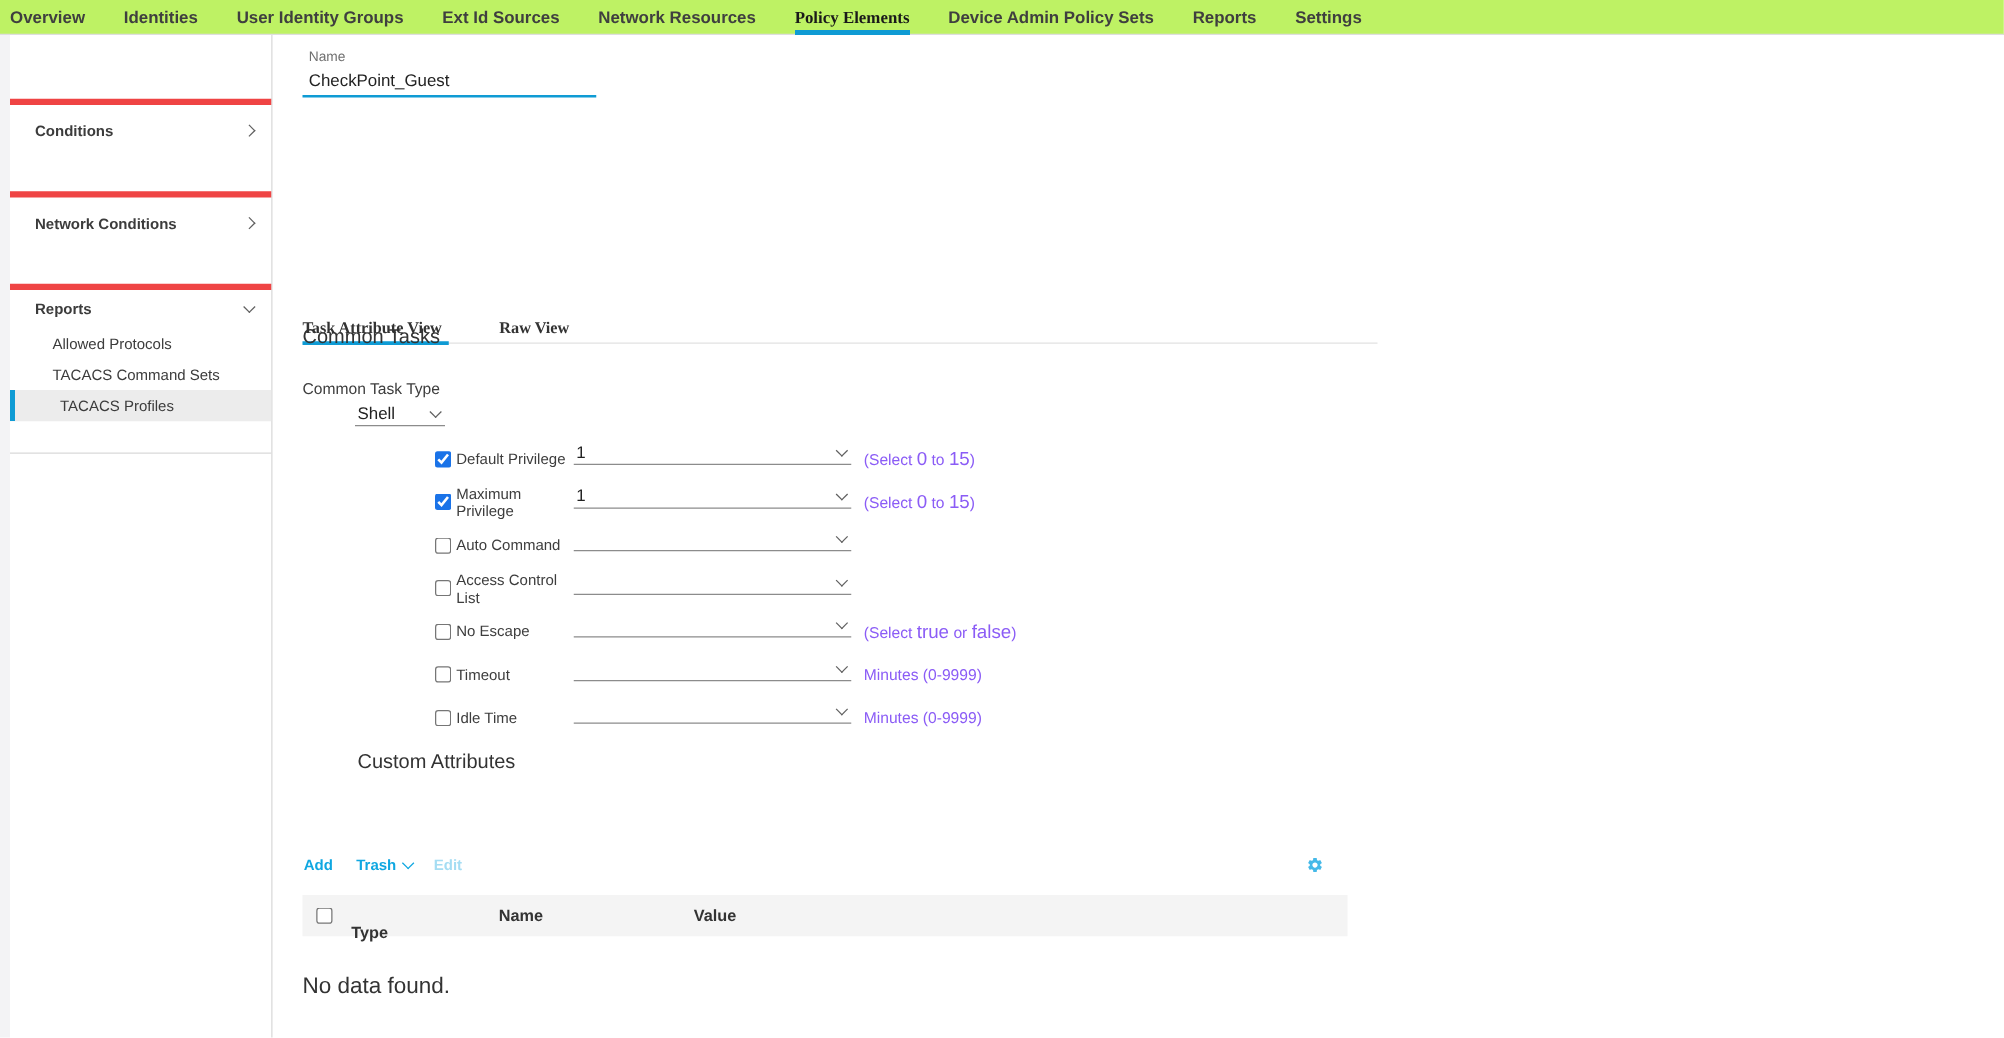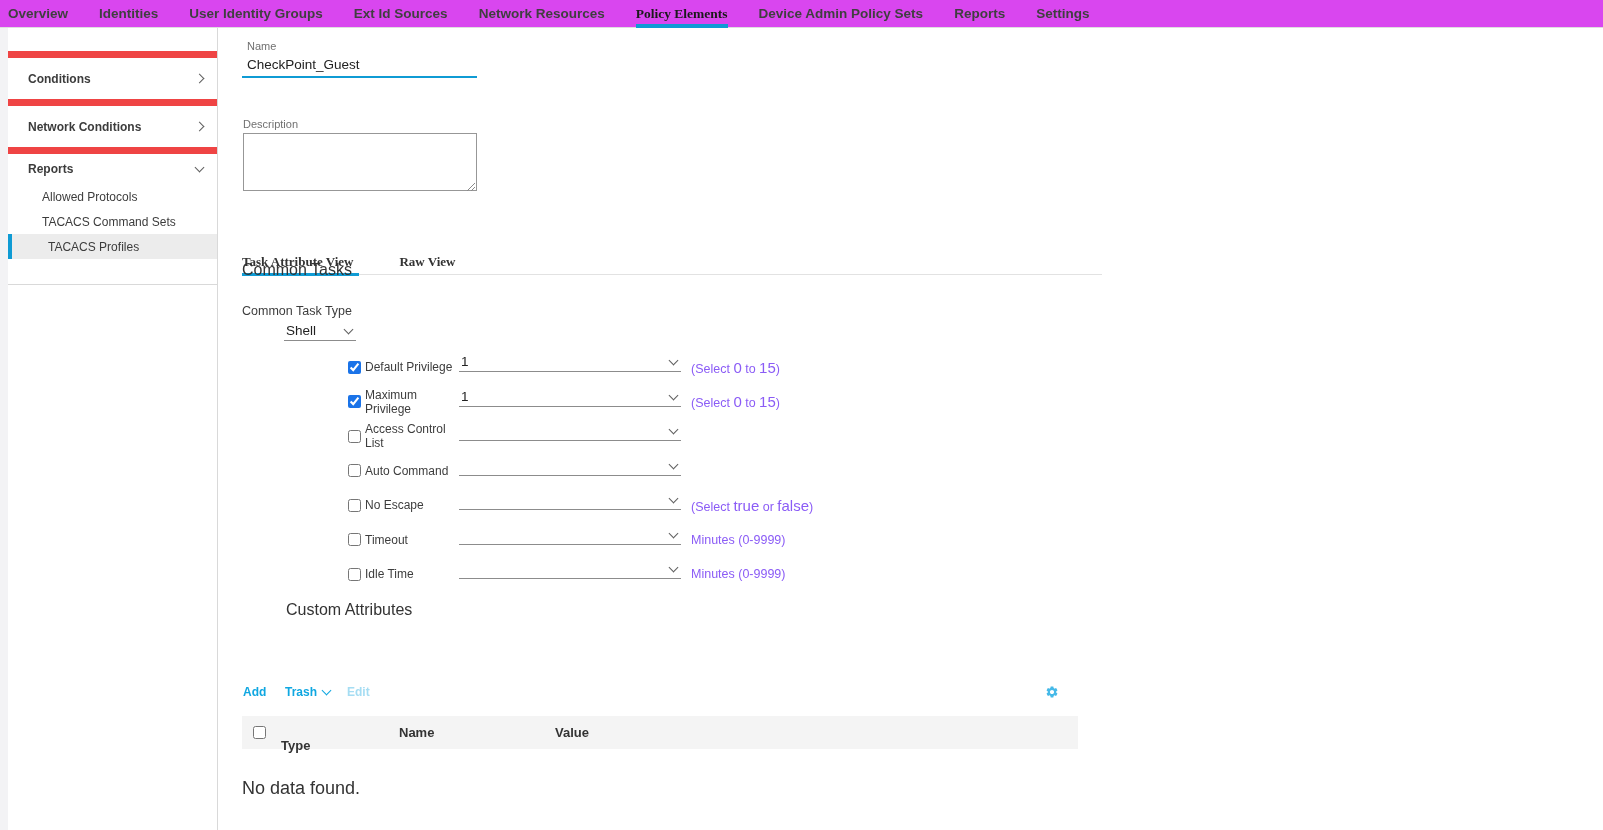--- a/index.html
+++ b/index.html
@@ -2,33 +2,33 @@
 <html style="--accent: #0f9bd4; --link: #0fa7e1; --link-disabled: #a5ddf3; --cb: #1a73e8; --gear: #45b9e8;"><head>
 <meta charset="utf-8">
 <style>
   * { margin:0; padding:0; box-sizing:border-box; }
   html,body { width:1603px; height:830px; background:#ffffff; overflow:hidden;
               font-family:"Liberation Sans", sans-serif; }
 
   
   .topnav { position:absolute; left:0; top:0; width:1603px; height:28px;
             display:flex; align-items:stretch; gap:31px; padding-left:8px;
-            background:#d946ef; border-bottom:1px solid #dedede; }
+            background:#bef264; border-bottom:1px solid #dedede; }
   .nav-item { position:relative; font-size:13.5px; font-weight:bold; color:#3f3f3f;
               line-height:27px; white-space:nowrap; cursor:pointer; }
   .nav-item.active { color:#1a1a1a;font-family:Liberation Serif, serif; }
   .nav-item.active::after { content:""; position:absolute; left:0; right:0; bottom:-1px;
               height:4px; background:var(--accent,#0f9bd4); }
 
   
   .gutter { position:absolute; left:0; top:28px; width:8px; bottom:0; background:#f3f3f5; }
   .sidebar { position:absolute; left:8px; top:28px; width:210px; bottom:0;
              background:#fff; border-right:1px solid #d9d9d9; }
   .sb-spacer { height:23px; }
-  .sb-section { border-top:7px solid #ef4444; }
+  .sb-section { border-top:5px solid #ef4444;margin-top:28px; }
   .sb-section:last-child { border-bottom:1px solid #d9d9d9; padding-bottom:25px; }
   .sb-head { height:41px; display:flex; align-items:center; justify-content:space-between;
              padding:0 14px 0 20px; font-size:12px; font-weight:bold; color:#3c3c3c; cursor:pointer; }
   .sb-section:last-child .sb-head { height:30px; }
   .sb-sub { height:25px; display:flex; align-items:center; padding-left:34px;
             font-size:12px; color:#3c3c3c; cursor:pointer; }
   .sb-sub.selected { background:#ececec; box-shadow:inset 4px 0 0 var(--accent,#0f9bd4);padding-left:40px; }
 
   
   .chev { display:inline-block; width:7px; height:7px;
@@ -144,27 +144,20 @@
     </div>
   </aside>
 
 <main class="main">
 
   <div class="name-field">
     <label class="field-label">Name</label>
     <input class="name-input" type="text" value="CheckPoint_Guest" style="">
   </div>
 
-  <div class="desc-field">
-    <label class="field-label">Description</label>
-    <div class="ta-wrap">
-      <textarea class="desc-ta" style=""></textarea>
-      <div class="resize-handle"></div>
-    </div>
-  </div>
 
   <div class="tabs" id="tabs">
       <div class="tab active">Task Attribute View</div>
       <div class="tab">Raw View</div>
     </div>
 
   <h2 class="heading ct">Common Tasks</h2>
 
   <div class="task-type-row">
     <span class="tt-label">Common Task Type</span>
@@ -188,30 +181,30 @@
         <input type="checkbox" checked="" style="">
         <span class="task-label">Maximum Privilege</span>
         <div class="dropdown">
           <span class="dd-value">1</span>
           <span class="chev down"></span>
         </div>
         <span class="hint"><span>(Select </span><span class="big">0</span><span> to </span><span class="big">15</span><span>)</span></span>
       </div>
       <div class="task-row">
         <input type="checkbox" style="">
+        <span class="task-label">Auto Command</span>
+        <div class="dropdown">
+          <span class="dd-value"></span>
+          <span class="chev down"></span>
+        </div>
+        <span class="hint"></span>
+      </div>
+      <div class="task-row">
+        <input type="checkbox" style="">
         <span class="task-label">Access Control List</span>
-        <div class="dropdown">
-          <span class="dd-value"></span>
-          <span class="chev down"></span>
-        </div>
-        <span class="hint"></span>
-      </div>
-      <div class="task-row">
-        <input type="checkbox" style="">
-        <span class="task-label">Auto Command</span>
         <div class="dropdown">
           <span class="dd-value"></span>
           <span class="chev down"></span>
         </div>
         <span class="hint"></span>
       </div>
       <div class="task-row">
         <input type="checkbox" style="">
         <span class="task-label">No Escape</span>
         <div class="dropdown">

